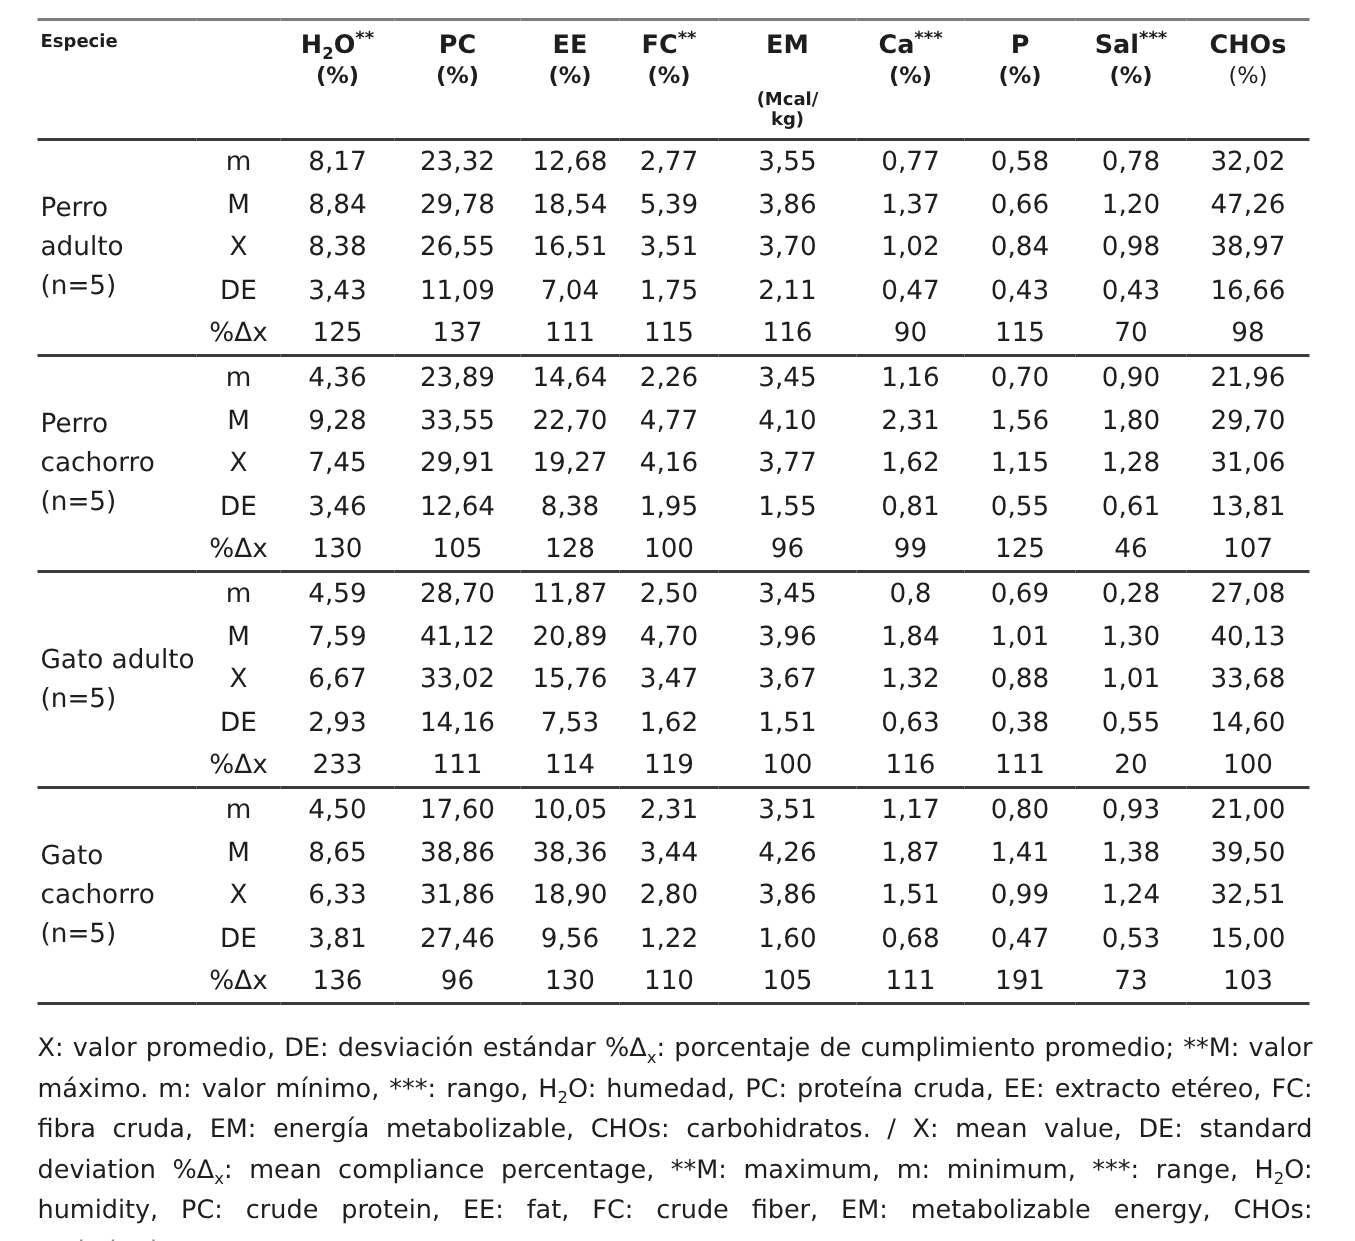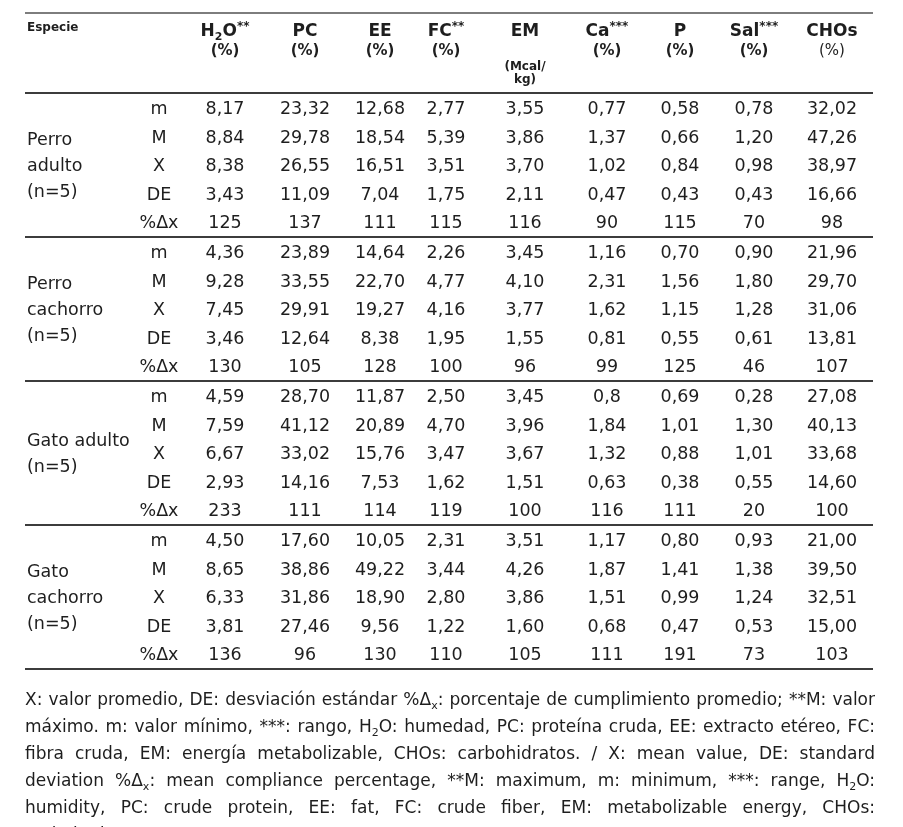--- a/index.html
+++ b/index.html
@@ -327,21 +327,21 @@
           <td>3,51</td>
           <td>1,17</td>
           <td>0,80</td>
           <td>0,93</td>
           <td>21,00</td>
         </tr>
         <tr>
           <td class="stat">M</td>
           <td>8,65</td>
           <td>38,86</td>
-          <td>49,22</td>
+          <td>38,36</td>
           <td>3,44</td>
           <td>4,26</td>
           <td>1,87</td>
           <td>1,41</td>
           <td>1,38</td>
           <td>39,50</td>
         </tr>
         <tr>
           <td class="stat">X</td>
           <td>6,33</td>

